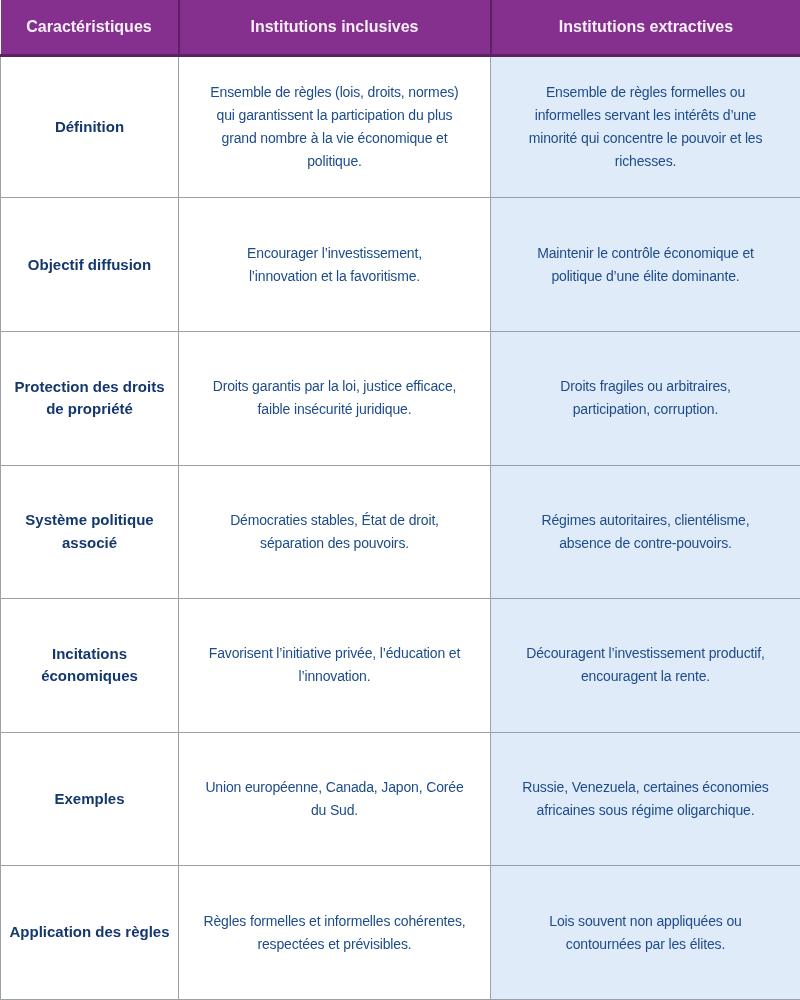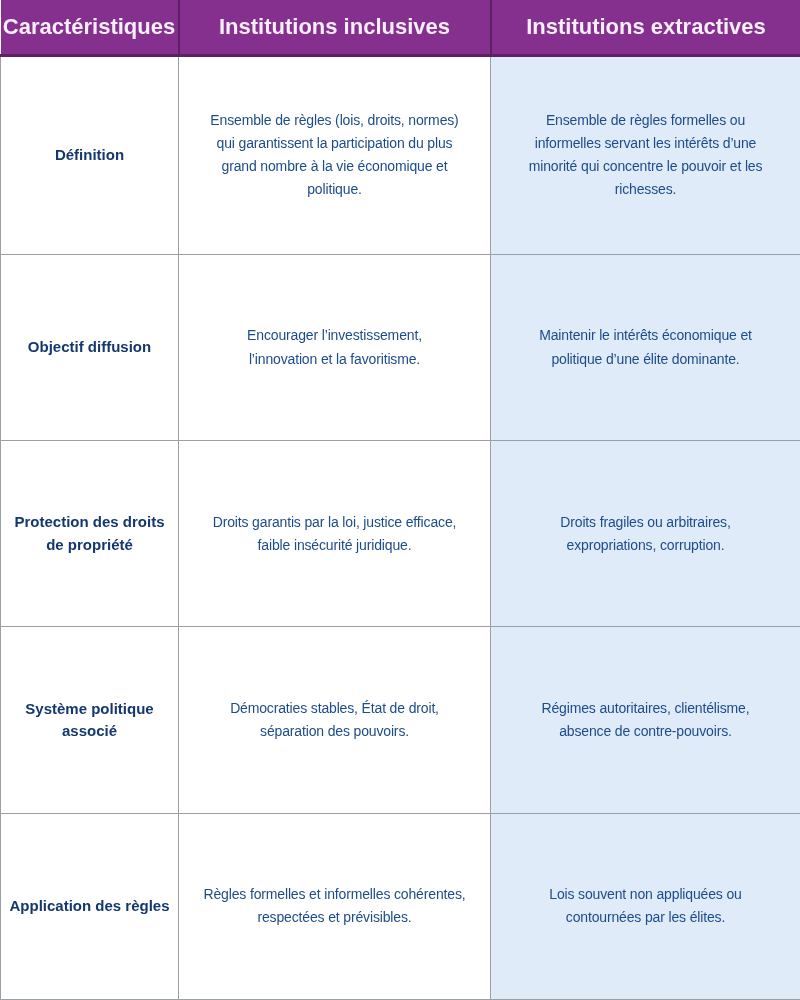--- a/index.html
+++ b/index.html
@@ -14,21 +14,21 @@
   }
   *{margin:0;padding:0;box-sizing:border-box;}
   html,body{width:800px;height:1000px;overflow:hidden;background:#fff;
     font-family:"Liberation Sans",sans-serif;}
   table{width:800px;height:1000px;border-collapse:collapse;table-layout:fixed;}
   
   thead tr{height:55px;}
   thead th{
     background:var(--header-bg);
     color:var(--header-text);
-    font-size:22px;font-weight:bold;
+    font-size:16px;font-weight:bold;
     text-align:center;vertical-align:middle;
     border:none;
     border-bottom:3px solid var(--header-divider);
   }
   thead th.col-carac,thead th.col-incl{border-right:2px solid var(--header-divider);}
   
   tbody tr{height:105px;}
   tbody tr:nth-child(1){height:107px;}
   tbody tr:nth-child(8){height:103px;}
   tbody th,tbody td{
@@ -75,38 +75,53 @@
 politique.</td>
       <td class="extractive">Ensemble de règles formelles ou
 informelles servant les intérêts d’une
 minorité qui concentre le pouvoir et les
 richesses.</td>
     </tr>
     <tr>
       <th>Objectif diffusion</th>
       <td class="inclusive">Encourager l’investissement,
 l’innovation et la favoritisme.</td>
-      <td class="extractive">Maintenir le intérêts économique et
+      <td class="extractive">Maintenir le contrôle économique et
 politique d’une élite dominante.</td>
     </tr>
     <tr>
       <th>Protection des droits
 de propriété</th>
       <td class="inclusive">Droits garantis par la loi, justice efficace,
 faible insécurité juridique.</td>
       <td class="extractive">Droits fragiles ou arbitraires,
-expropriations, corruption.</td>
+participation, corruption.</td>
     </tr>
     <tr>
       <th>Système politique
 associé</th>
       <td class="inclusive">Démocraties stables, État de droit,
 séparation des pouvoirs.</td>
       <td class="extractive">Régimes autoritaires, clientélisme,
 absence de contre-pouvoirs.</td>
+    </tr>
+    <tr>
+      <th>Incitations
+économiques</th>
+      <td class="inclusive">Favorisent l’initiative privée, l’éducation et
+l’innovation.</td>
+      <td class="extractive">Découragent l’investissement productif,
+encouragent la rente.</td>
+    </tr>
+    <tr>
+      <th>Exemples</th>
+      <td class="inclusive">Union européenne, Canada, Japon, Corée
+du Sud.</td>
+      <td class="extractive">Russie, Venezuela, certaines économies
+africaines sous régime oligarchique.</td>
     </tr>
     <tr>
       <th>Application des règles</th>
       <td class="inclusive">Règles formelles et informelles cohérentes,
 respectées et prévisibles.</td>
       <td class="extractive">Lois souvent non appliquées ou
 contournées par les élites.</td>
     </tr>
   </tbody>
 </table>

